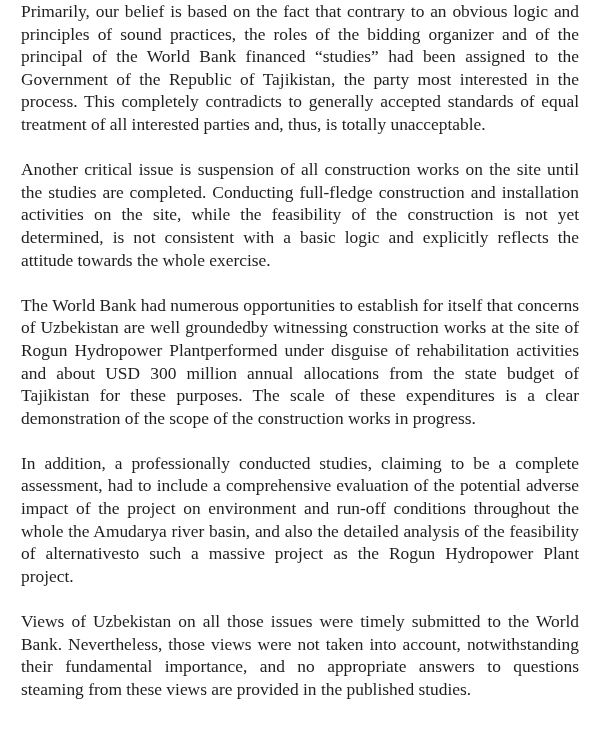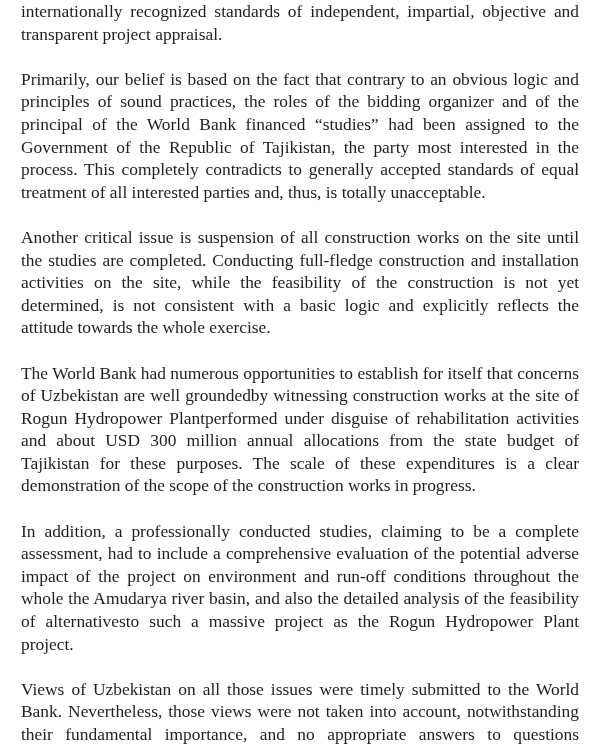--- a/index.html
+++ b/index.html
@@ -27,19 +27,18 @@
     margin: 0 0 22.6px 0;
     text-align: justify;
     text-align-last: left;
     word-spacing: 0px;
   }
 </style>
 </head>
 <body>
 
 <div class="page">
-  <p class="para">internationally recognized standards of independent, impartial, objective and transparent project appraisal.</p>
   <p class="para">Primarily, our belief is based on the fact that contrary to an obvious logic and principles of sound practices, the roles of the bidding organizer and of the principal of the World Bank financed “studies” had been assigned to the Government of the Republic of Tajikistan, the party most interested in the process. This completely contradicts to generally accepted standards of equal treatment of all interested parties and, thus, is totally unacceptable.</p>
   <p class="para">Another critical issue is suspension of all construction works on the site until the studies are completed. Conducting full-fledge construction and installation activities on the site, while the feasibility of the construction is not yet determined, is not consistent with a basic logic and explicitly reflects the attitude towards the whole exercise.</p>
   <p class="para">The World Bank had numerous opportunities to establish for itself that concerns of Uzbekistan are well groundedby witnessing construction works at the site of Rogun Hydropower Plantperformed under disguise of rehabilitation activities and about USD 300 million annual allocations from the state budget of Tajikistan for these purposes. The scale of these expenditures is a clear demonstration of the scope of the construction works in progress.</p>
   <p class="para">In addition, a professionally conducted studies, claiming to be a complete assessment, had to include a comprehensive evaluation of the potential adverse impact of the project on environment and run-off conditions throughout the whole the Amudarya river basin, and also the detailed analysis of the feasibility of alternativesto such a massive project as the Rogun Hydropower Plant project.</p>
   <p class="para">Views of Uzbekistan on all those issues were timely submitted to the World Bank. Nevertheless, those views were not taken into account, notwithstanding their fundamental importance, and no appropriate answers to questions steaming from these views are provided in the published studies.</p>
 </div>
 
 </body></html>

